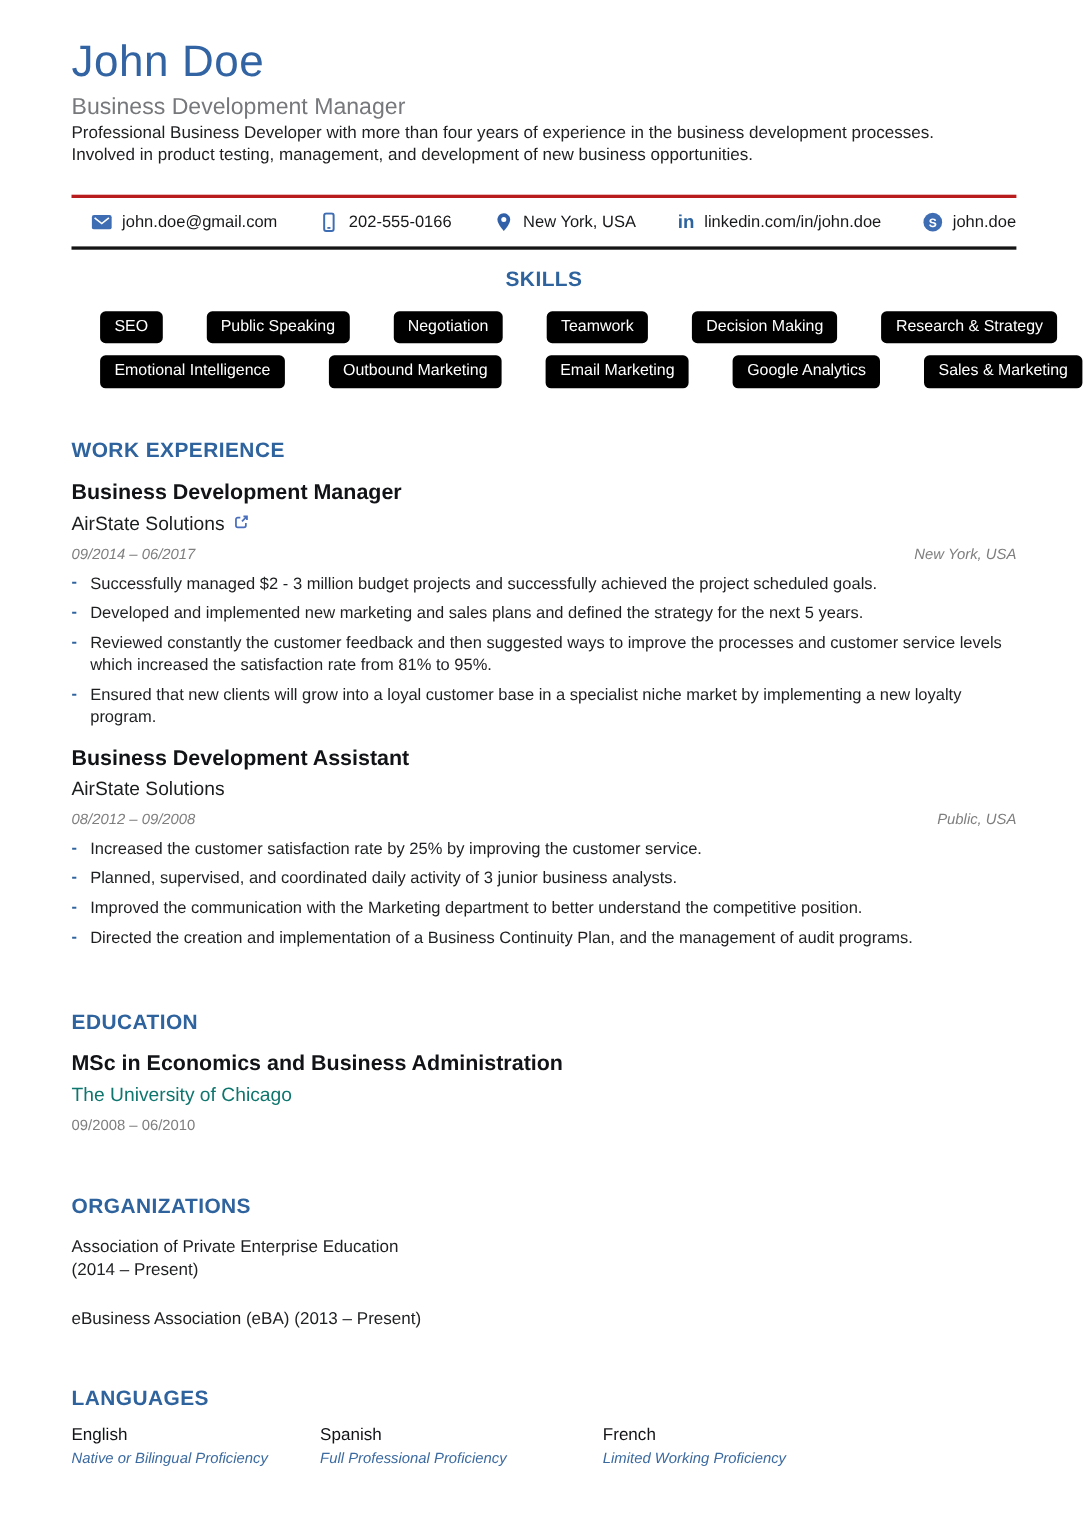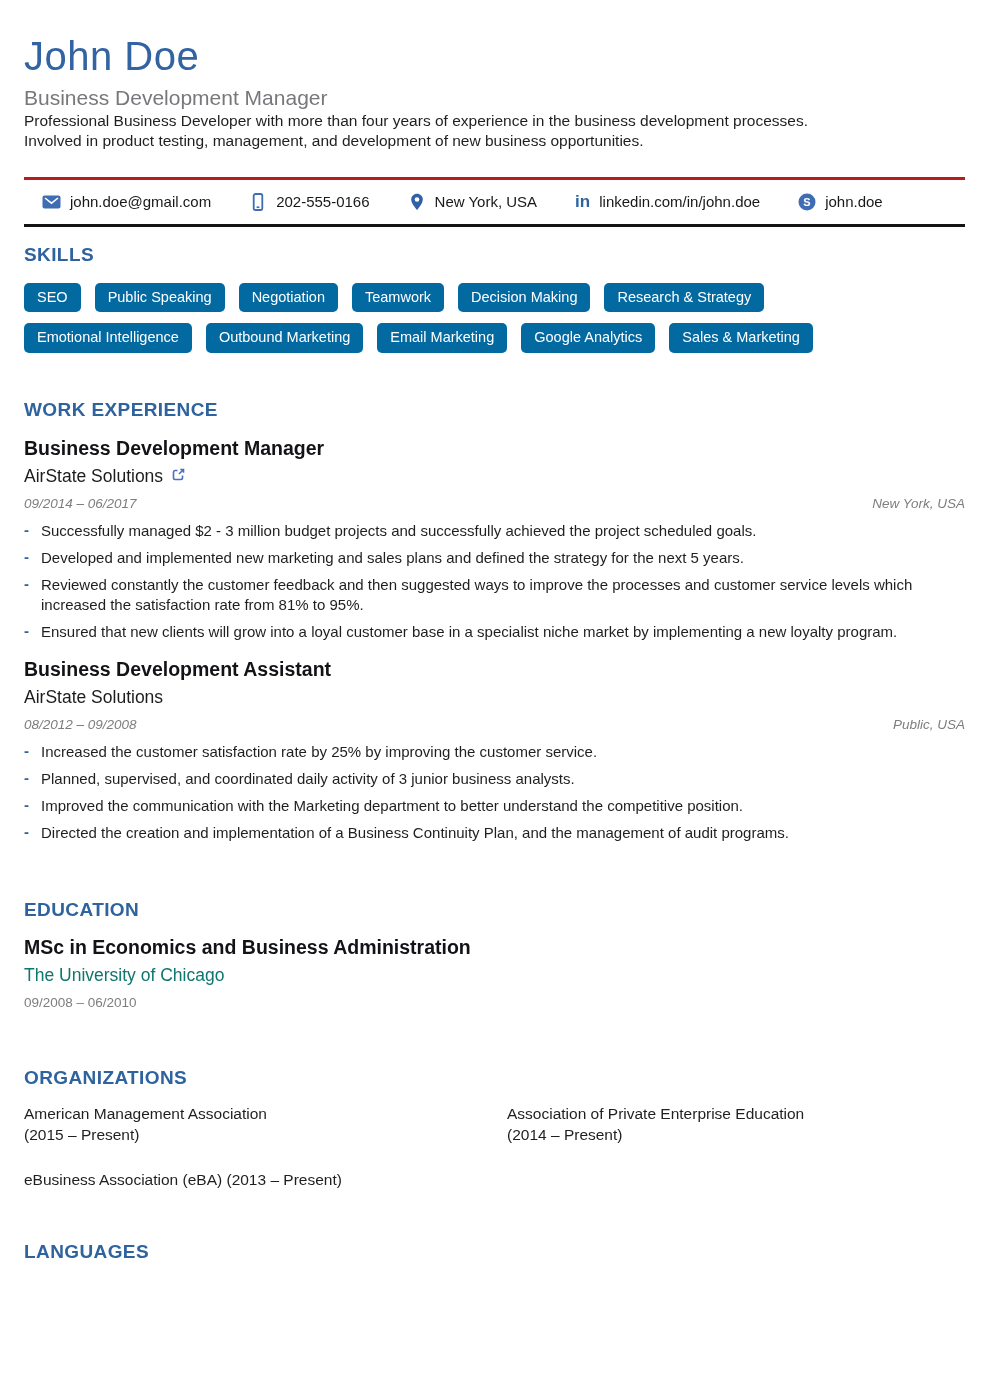--- a/index.html
+++ b/index.html
@@ -2,21 +2,21 @@
 <html><head>
 <meta charset="utf-8">
 <style>
   * { margin: 0; padding: 0; box-sizing: border-box; }
   html, body { background: #ffffff; }
   body {
     width: 989px; height: 1400px; overflow: hidden;
     font-family: "Liberation Sans", sans-serif;
     color: #202124;
   }
-  .page { padding: 0 24px; }
+  .page { padding: 0 65px; }
 
   
   .name {
     margin-top: 34px;
     font-size: 40px; line-height: 1.12; font-weight: 400;
     color: #3263a3; letter-spacing: 0.5px;
   }
   .job-title {
     margin-top: 7px; font-size: 21px; color: #77787b; font-weight: 400;
   }
@@ -32,28 +32,28 @@
     font-size: 15px; color: #17181a;
   }
   .contact-item { display: flex; align-items: center; gap: 9px; }
   .contact-item svg { display: block; }
   .li-glyph { font-weight: 700; font-size: 17px; color: #2d64a0; line-height: 1; }
 
   
   .section-title {
     font-size: 19px; font-weight: 700; color: #2f639e; letter-spacing: 0.4px;
   }
-  .skills-section { margin-top: 17px; }
+  .skills-section { margin-top: 17px; text-align: center; }
   .pill-rows { margin-top: 17px; }
   .pill-row { display: flex; gap: 14px; }
   .pill-row + .pill-row { margin-top: 11px; }
   .pill {
-    background: #0369a1; color: #ffffff;
+    background: #000000; color: #ffffff;
     font-size: 14.5px; line-height: 1;
-    padding: 7px 13px 8px; border-radius: 5px; white-space: nowrap;
+    padding: 7px 13px 8px; border-radius: 5px; white-space: nowrap; margin-left: 26px;
   }
 
   .work-section { margin-top: 46px; }
   .job { margin-top: 16px; }
   .job + .job { }
   .job-role { font-size: 19.5px; font-weight: 700; color: #121316; }
   .job-company { margin-top: 6px; font-size: 17.5px; color: #1b1c1e; display: flex; align-items: center; gap: 8px; }
   .meta-row {
     margin-top: 9px; display: flex; justify-content: space-between;
     font-size: 13.5px; font-style: italic; color: #7e7e7e;
@@ -210,31 +210,41 @@
     <div class="section-title">EDUCATION</div>
     <div class="edu-degree">MSc in Economics and Business Administration</div>
     <div class="edu-school">The University of Chicago</div>
     <div class="edu-dates">09/2008 – 06/2010</div>
   </div>
 
   <div class="org-section">
     <div class="section-title">ORGANIZATIONS</div>
     <div class="org-grid">
       <div class="org-item">
-        <div>American Management Association</div>
-        <div>(2015 – Present)</div>
-      </div>
-      <div class="org-item">
         <div>Association of Private Enterprise Education</div>
         <div>(2014 – Present)</div>
       </div>
     </div>
     <div class="org-extra">
       <span>eBusiness Association (eBA)</span>
       <span>(2013 – Present)</span>
     </div>
   </div>
 
   <div class="lang-section">
     <div class="section-title">LANGUAGES</div>
+    <div class="lang-grid">
+      <div>
+        <div class="lang-name">English</div>
+        <div class="lang-level">Native or Bilingual Proficiency</div>
+      </div>
+      <div>
+        <div class="lang-name">Spanish</div>
+        <div class="lang-level">Full Professional Proficiency</div>
+      </div>
+      <div>
+        <div class="lang-name">French</div>
+        <div class="lang-level">Limited Working Proficiency</div>
+      </div>
+    </div>
   </div>
 
 </div>
 
 </body></html>

